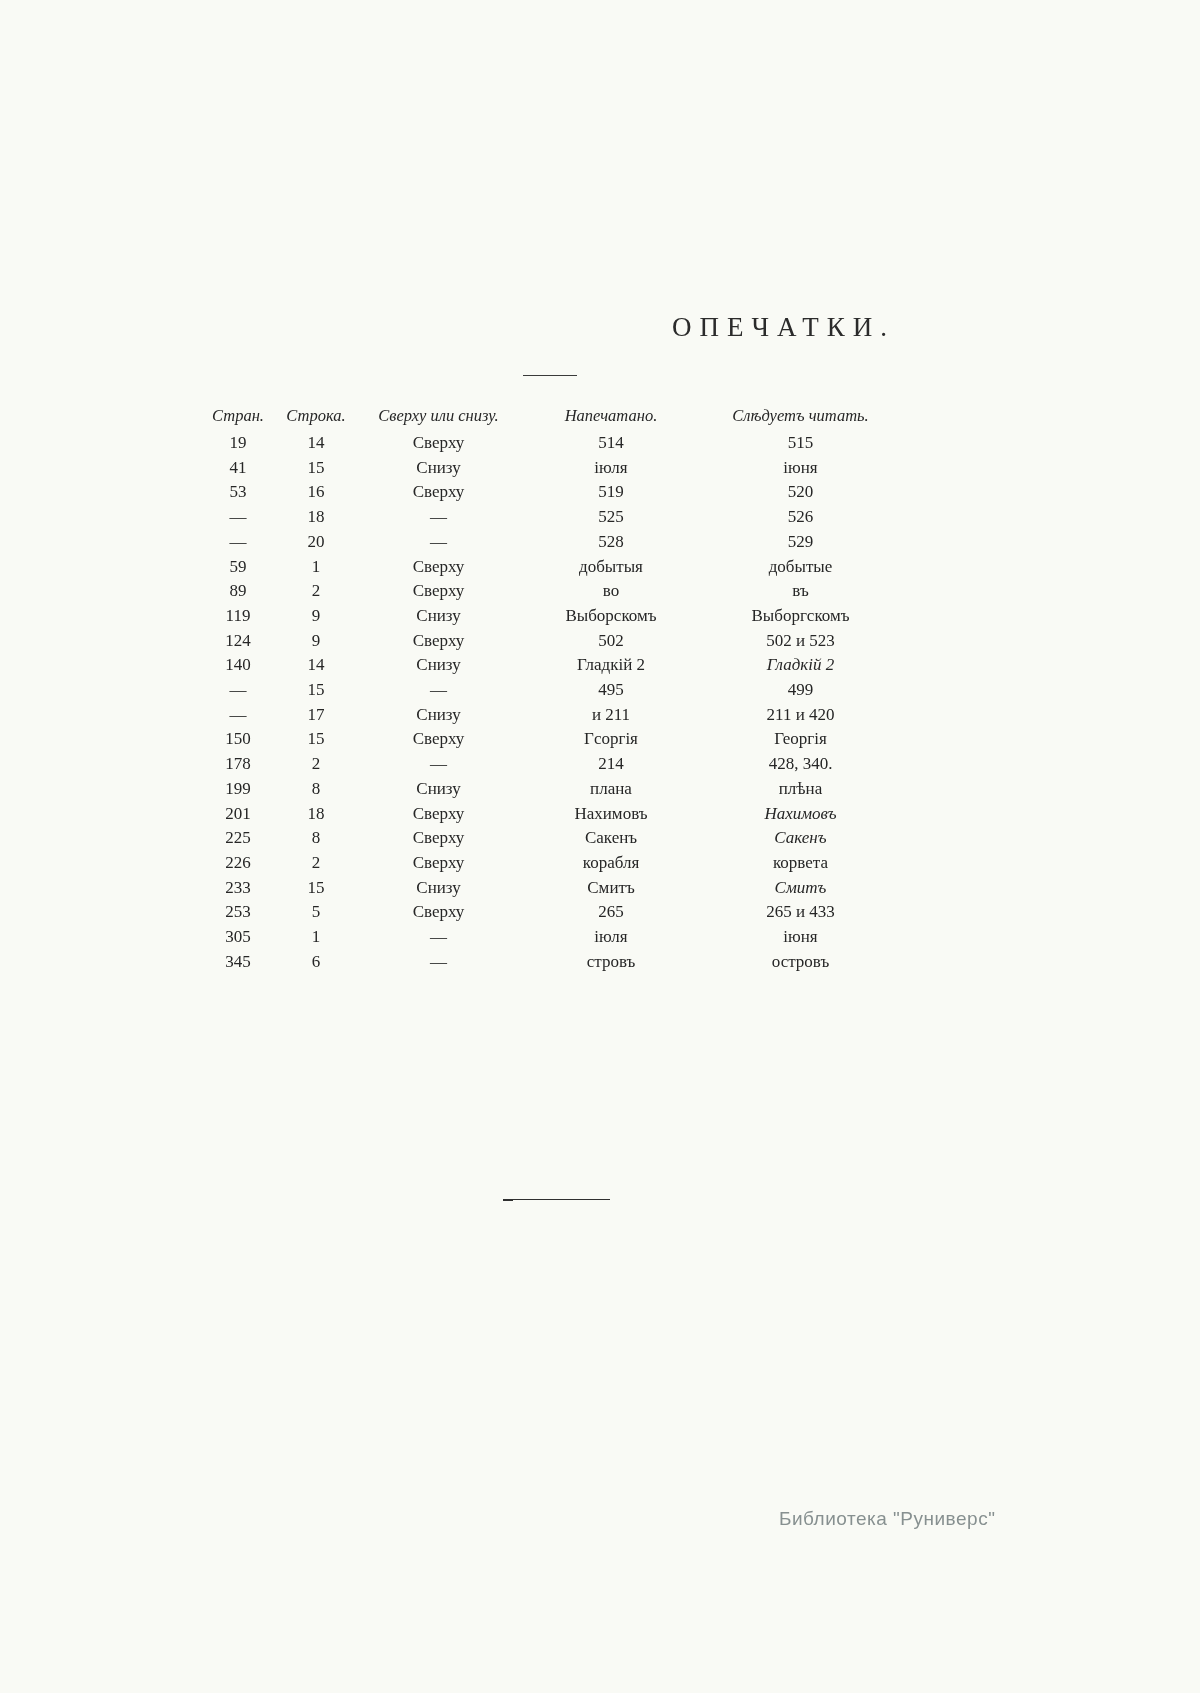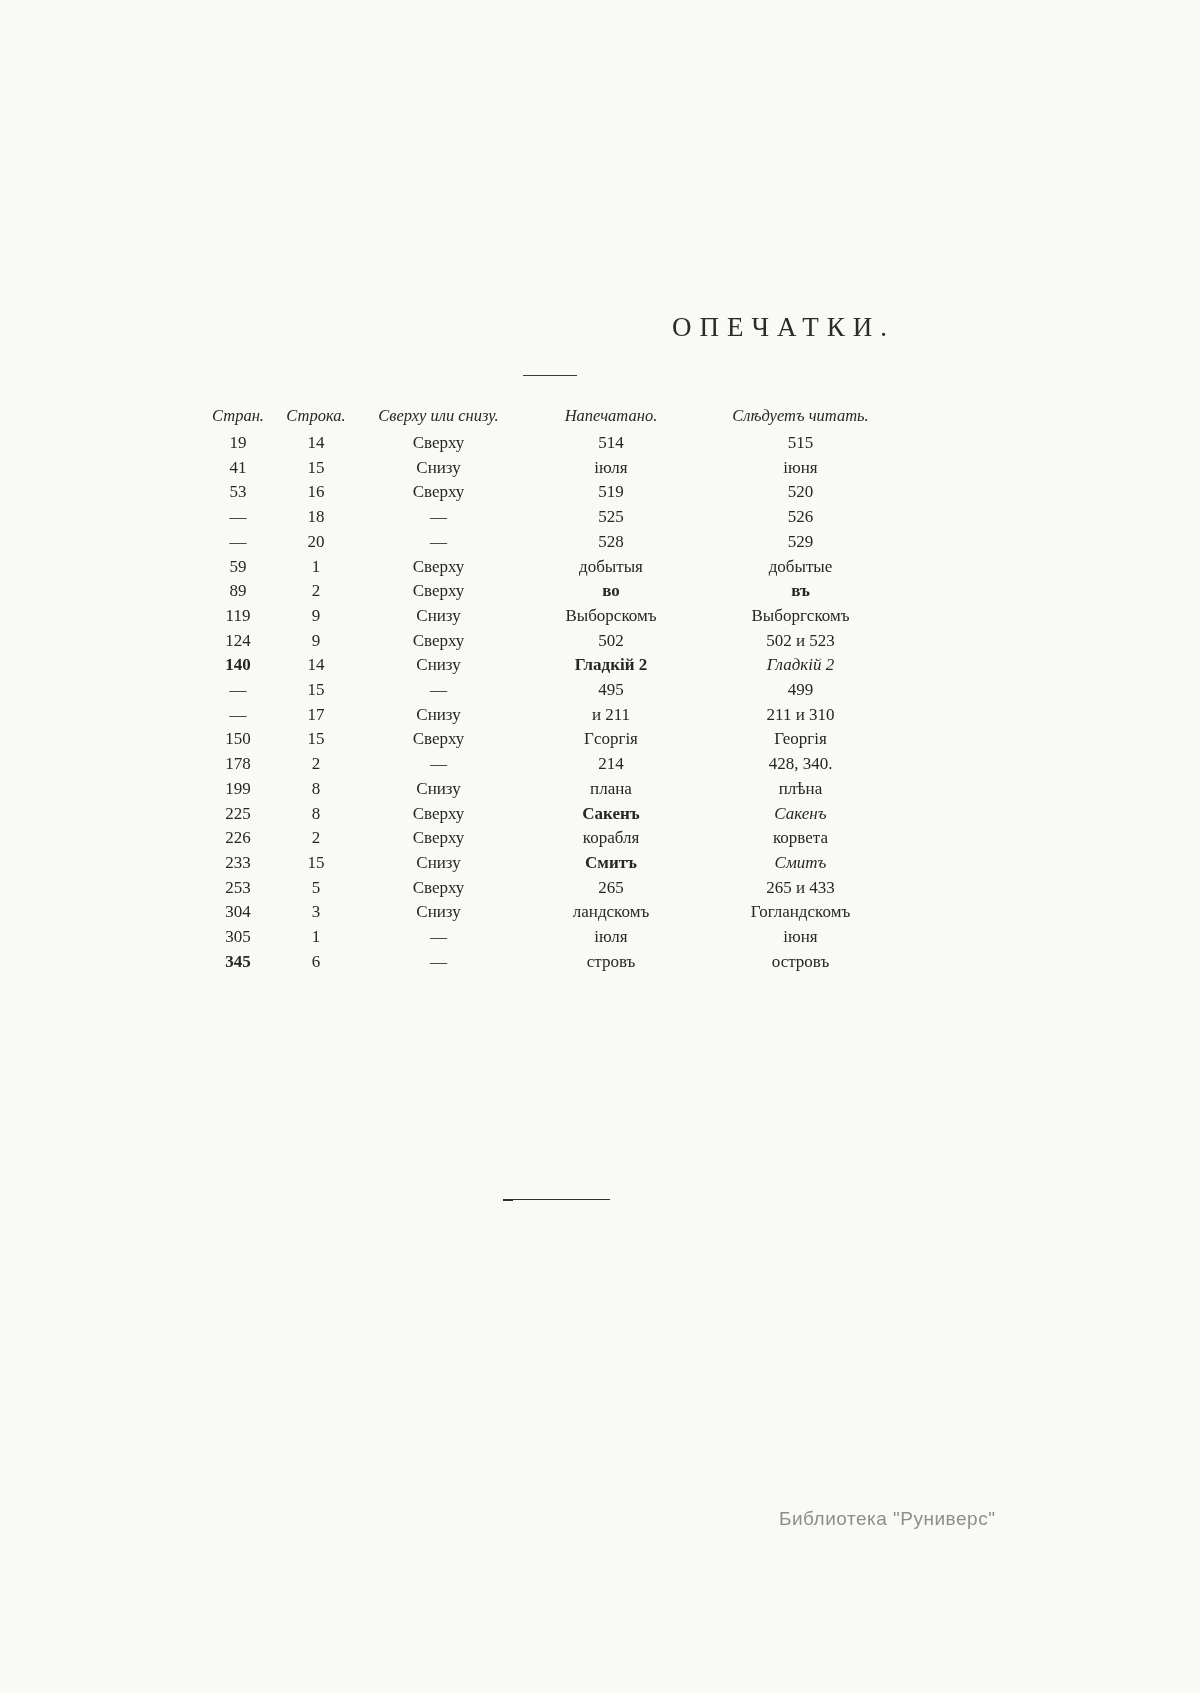--- a/index.html
+++ b/index.html
@@ -51,21 +51,21 @@
     white-space: nowrap;
     margin-top: 16px;
   }
   table.errata td {
     text-align: center;
     line-height: 24.7px;
     height: 24.7px;
     padding: 0;
     white-space: nowrap;
   }
-  td.b { font-weight: bold; }
+  td.b { font-weight: normal; }
   td.i { font-style: italic; }
   .end-rule {
     position: absolute;
     left: 505px;
     top: 1199px;
     width: 105px;
     height: 1px;
     background: #2f2f2f;
   }
   .end-rule .tick {
@@ -185,21 +185,21 @@
           <td>15</td>
           <td>—</td>
           <td>495</td>
           <td>499</td>
         </tr>
         <tr>
           <td>—</td>
           <td>17</td>
           <td>Снизу</td>
           <td>и 211</td>
-          <td>211 и 310</td>
+          <td>211 и 420</td>
         </tr>
         <tr>
           <td>150</td>
           <td>15</td>
           <td>Сверху</td>
           <td>Гсоргія</td>
           <td>Георгія</td>
         </tr>
         <tr>
           <td>178</td>
@@ -209,20 +209,27 @@
           <td>428, 340.</td>
         </tr>
         <tr>
           <td>199</td>
           <td>8</td>
           <td>Снизу</td>
           <td>плана</td>
           <td>плѣна</td>
         </tr>
         <tr>
+          <td>201</td>
+          <td>18</td>
+          <td>Сверху</td>
+          <td class="b">Нахимовъ</td>
+          <td class="i">Нахимовъ</td>
+        </tr>
+        <tr>
           <td>225</td>
           <td>8</td>
           <td>Сверху</td>
           <td class="b">Сакенъ</td>
           <td class="i">Сакенъ</td>
         </tr>
         <tr>
           <td>226</td>
           <td>2</td>
           <td>Сверху</td>
@@ -235,27 +242,20 @@
           <td>Снизу</td>
           <td class="b">Смитъ</td>
           <td class="i">Смитъ</td>
         </tr>
         <tr>
           <td>253</td>
           <td>5</td>
           <td>Сверху</td>
           <td>265</td>
           <td>265 и 433</td>
-        </tr>
-        <tr>
-          <td>304</td>
-          <td>3</td>
-          <td>Снизу</td>
-          <td>ландскомъ</td>
-          <td>Гогландскомъ</td>
         </tr>
         <tr>
           <td>305</td>
           <td>1</td>
           <td>—</td>
           <td>іюля</td>
           <td>іюня</td>
         </tr>
         <tr>
           <td class="b">345</td>

